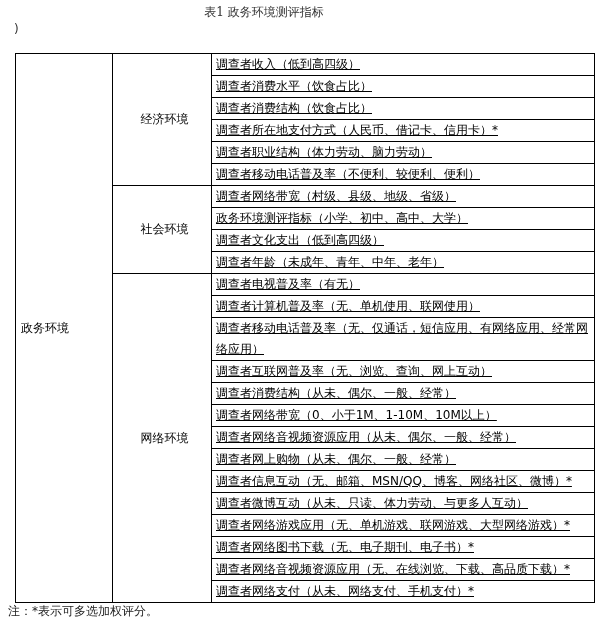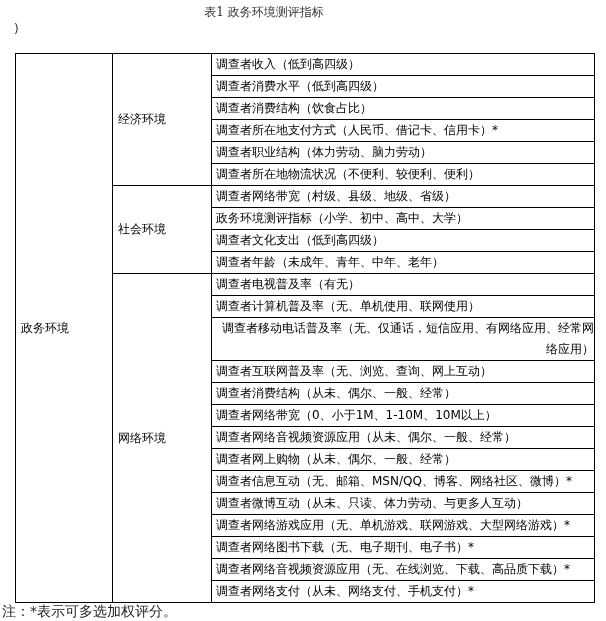--- a/index.html
+++ b/index.html
@@ -18,55 +18,55 @@
   }
   table.idx {
     position: absolute; left: 15px; top: 53px;
     width: 580px; border-collapse: collapse; table-layout: fixed;
   }
   table.idx td {
     border: 1.5px solid #000; font-size: 12px; line-height: 21px;
     padding: 0 0 0 5px; vertical-align: middle; height: 21px;
   }
   table.idx td.l1 { width: 91px; font-family: Liberation Serif, serif; }
-  table.idx td.l2 { width: 93px; }
-  table.idx td.ind { padding-left: 4px; }
-  table.idx td.tall { height: 42px; text-align: right; }
+  table.idx td.l2 { width: 93px; text-align: center; }
+  table.idx td.ind { padding-left: 4px; text-decoration: underline; }
+  table.idx td.tall { height: 42px; }
   .note {
-    position: absolute; left: 2px; top: 603px; font-size: 14px; color: #222;
+    position: absolute; left: 8px; top: 603px; font-size: 12px; color: #222;
   }
 </style>
 </head>
 <body>
 
 <div class="title">表1 政务环境测评指标</div>
 <div class="paren">)</div>
 
 <table class="idx">
   <tbody>
 
     <tr>
       <td class="l1" rowspan="24">政务环境</td>
       <td class="l2" rowspan="6">经济环境</td>
       <td class="ind">调查者收入（低到高四级）</td>
     </tr>
     <tr>
-        <td class="ind">调查者消费水平（低到高四级）</td>
+        <td class="ind">调查者消费水平（饮食占比）</td>
       </tr>
     <tr>
         <td class="ind">调查者消费结构（饮食占比）</td>
       </tr>
     <tr>
         <td class="ind">调查者所在地支付方式（人民币、借记卡、信用卡）*</td>
       </tr>
     <tr>
         <td class="ind">调查者职业结构（体力劳动、脑力劳动）</td>
       </tr>
     <tr>
-        <td class="ind">调查者所在地物流状况（不便利、较便利、便利）</td>
+        <td class="ind">调查者移动电话普及率（不便利、较便利、便利）</td>
       </tr>
 
     <tr>
       <td class="l2" rowspan="4">社会环境</td>
       <td class="ind">调查者网络带宽（村级、县级、地级、省级）</td>
     </tr>
     <tr>
         <td class="ind">政务环境测评指标（小学、初中、高中、大学）</td>
       </tr>
     <tr>

